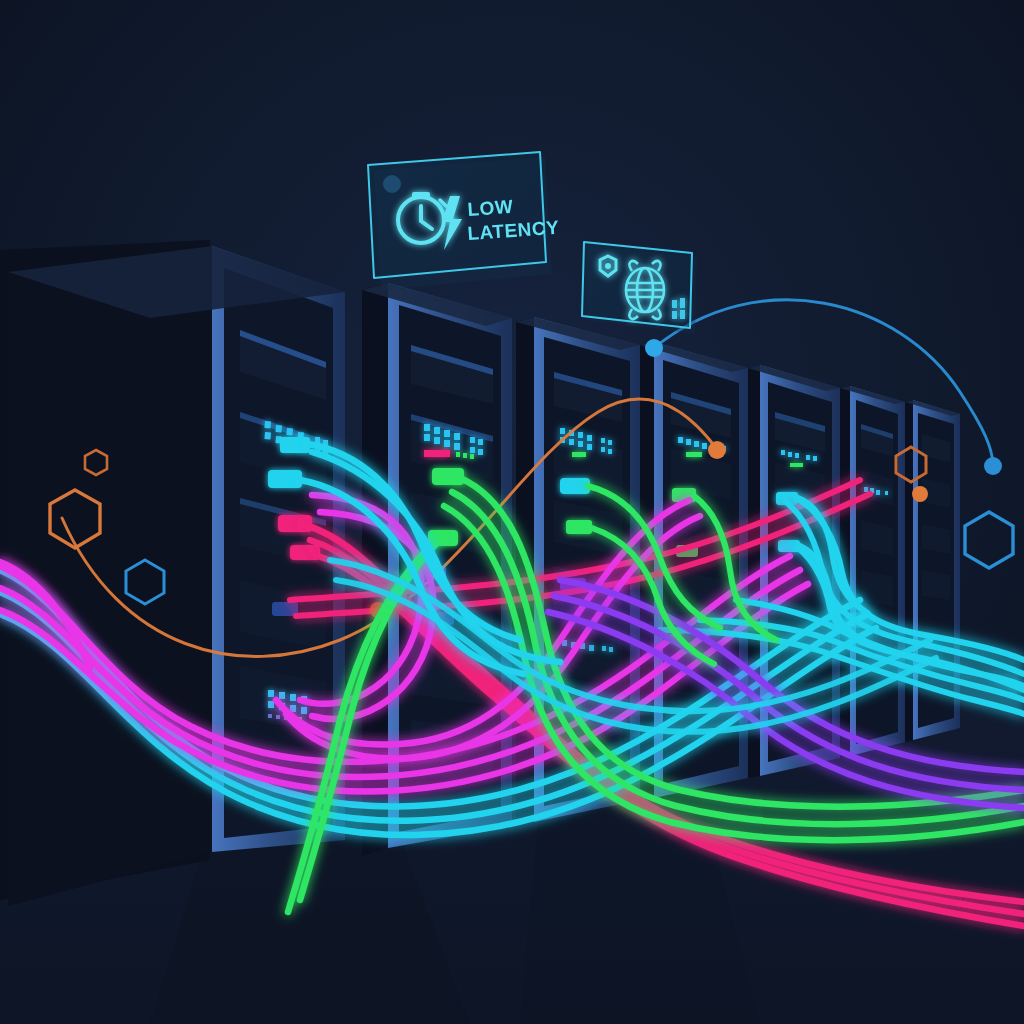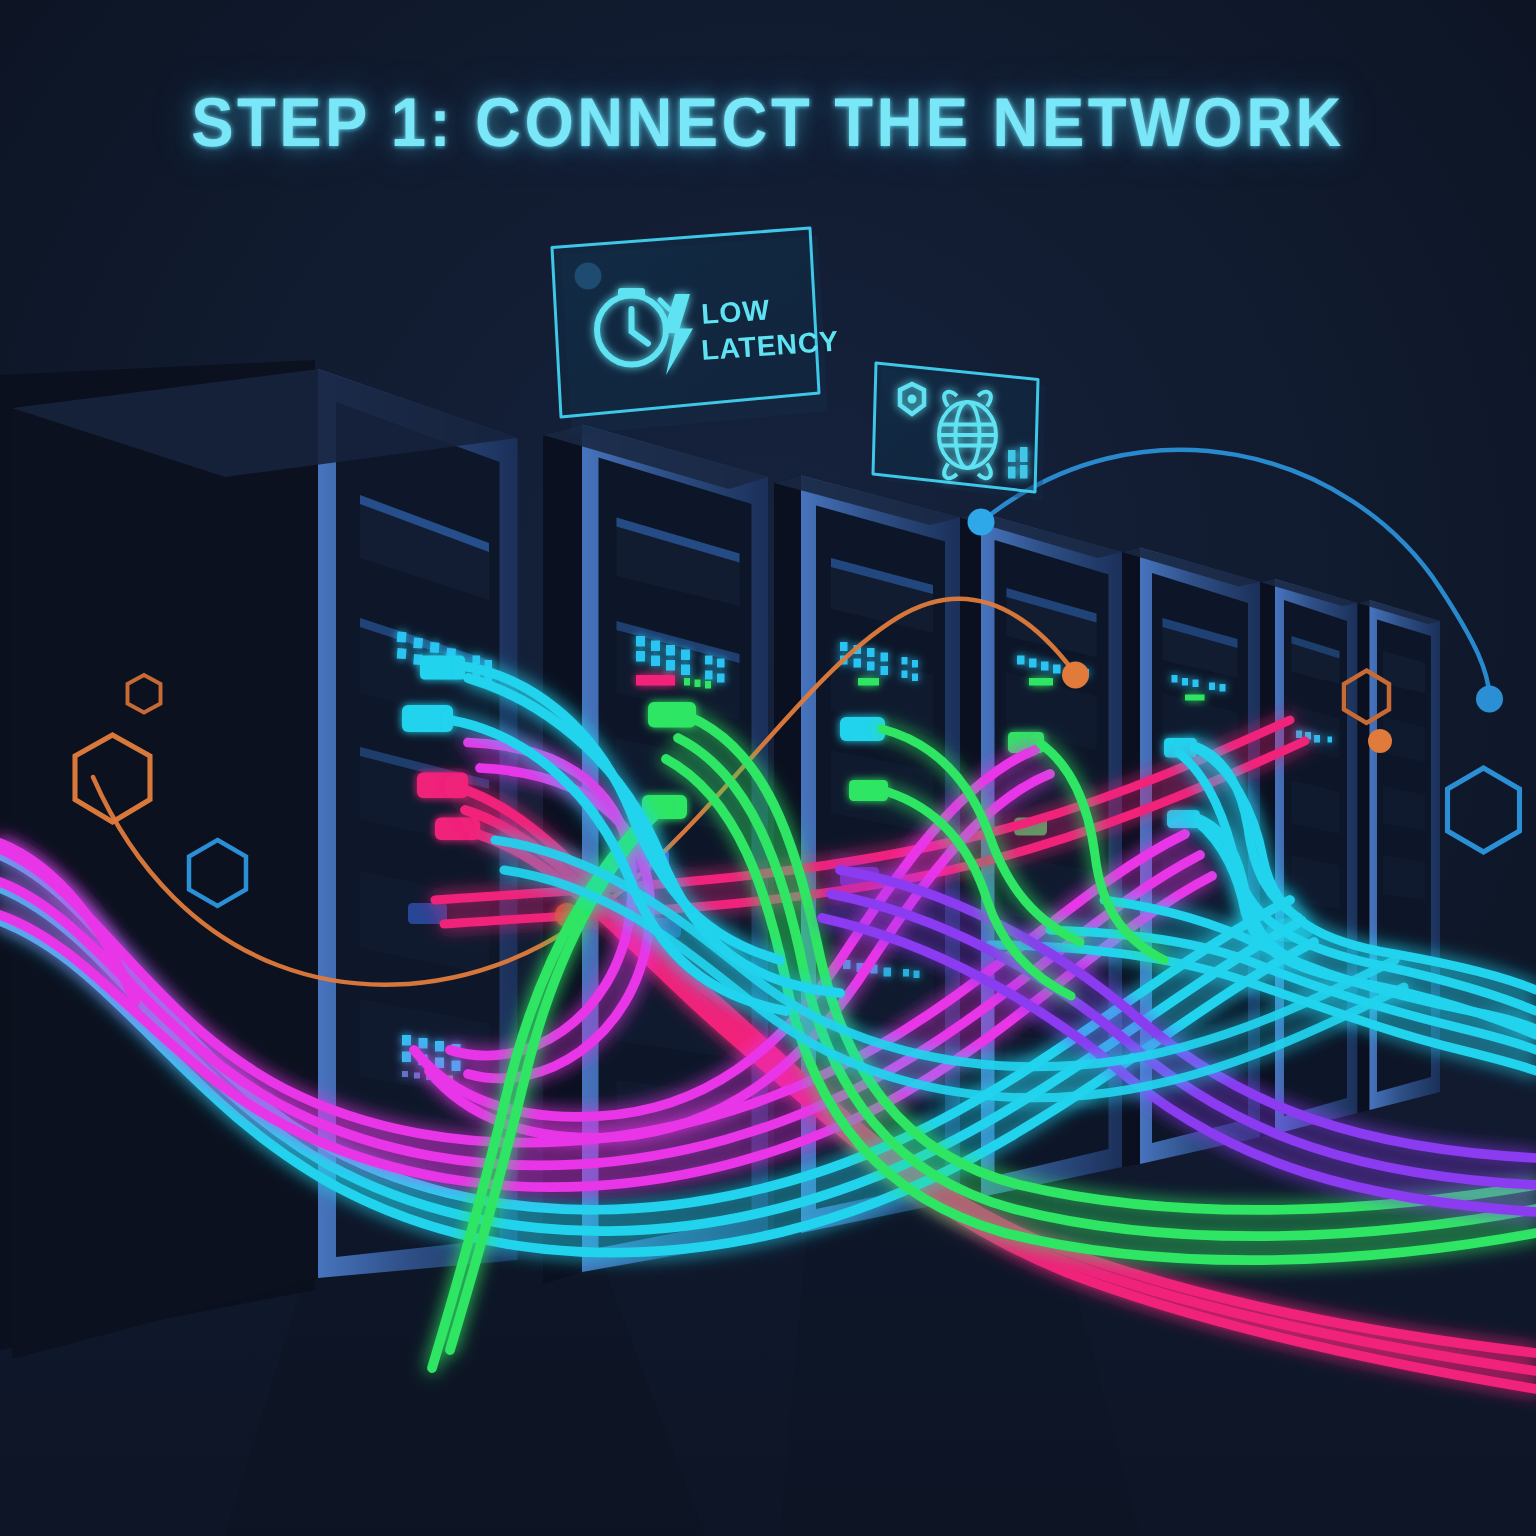--- a/index.html
+++ b/index.html
@@ -553,17 +553,14 @@
       <path d="M0 562 C 40 578, 70 620, 90 668"></path>
     </g>
 
     <g filter="url(#glowMd)" fill="none" stroke="#22D3EE" stroke-width="6" stroke-linecap="round" opacity=".95">
       <path d="M330 560 C 400 570, 450 610, 500 650 C 560 698, 640 716, 720 710 C 800 704, 870 670, 930 640"></path>
       <path d="M336 580 C 406 590, 456 632, 506 672 C 566 720, 646 738, 726 730 C 806 722, 876 688, 936 658"></path>
     </g>
 
   </svg>
 
-  <div id="title-wrap">
-    <span id="page-title">STEP 1: CONNECT THE NETWORK</span>
-  </div>
 
 </div>
 
 </body></html>

